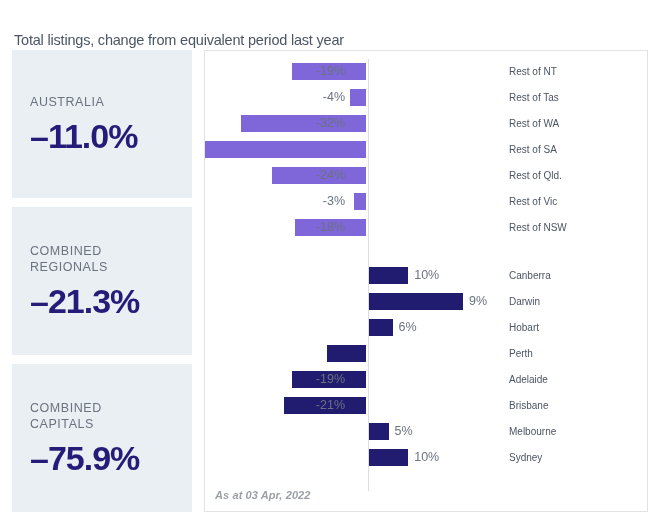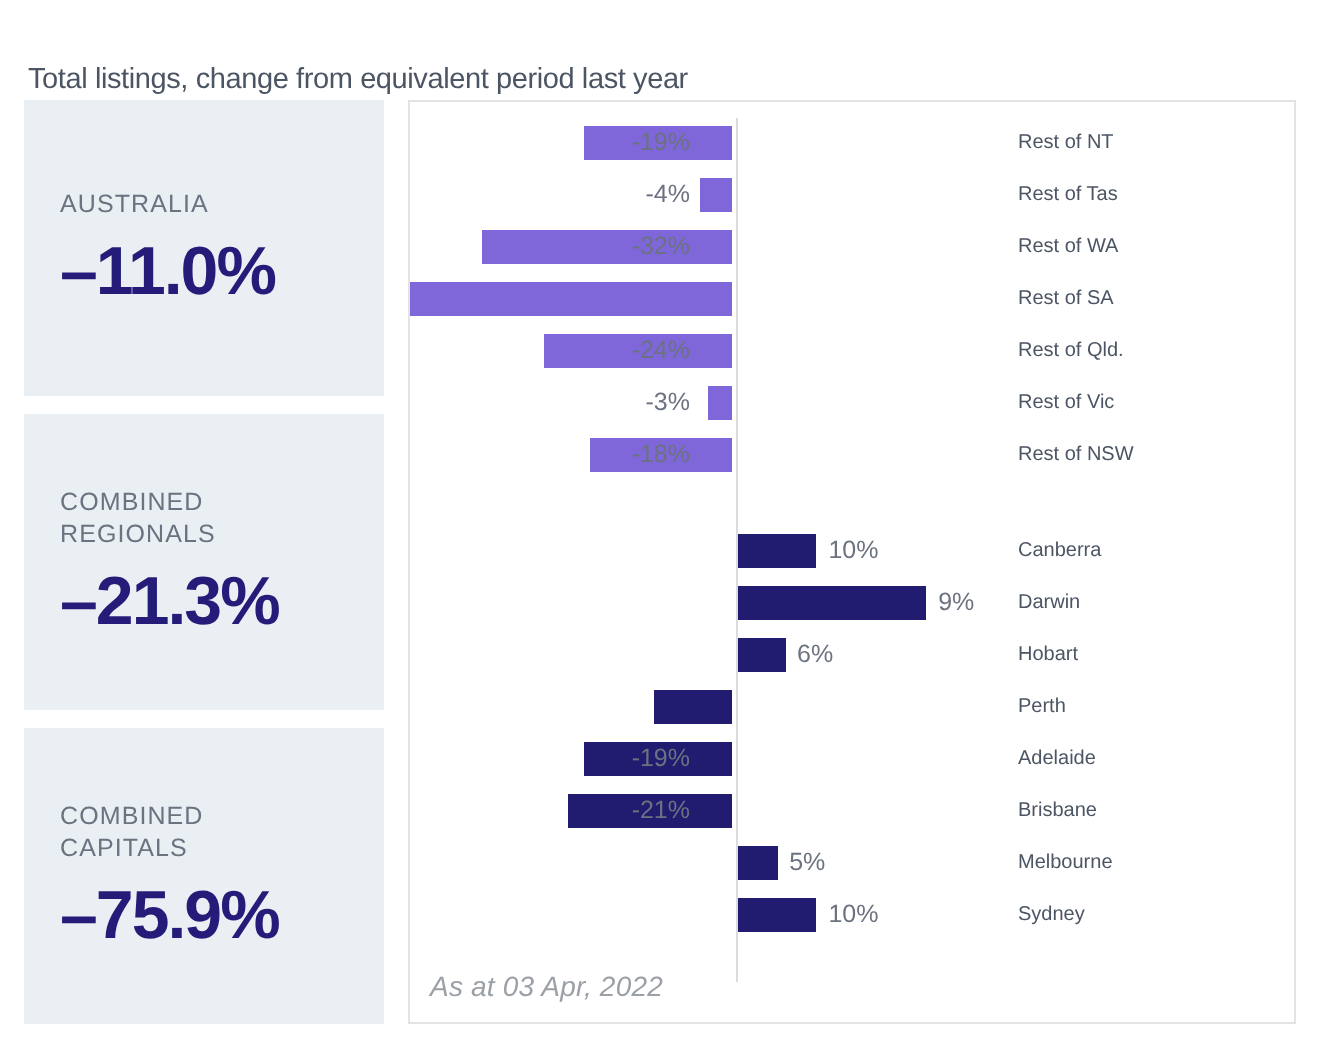--- a/index.html
+++ b/index.html
@@ -141,24 +141,25 @@
     line-height: 17px;
     font-size: 10px;
     color: #4b5563;
     white-space: nowrap;
   }
 
   #footnote {
     position: absolute;
     left: 10px;
     bottom: 10px;
-    font-size: 14px;
+    font-size: 11px;
     font-style: italic;
     color: #9aa0a6;
     letter-spacing: 0.1px;
+    font-weight: bold;
   }
 </style>
 </head>
 <body>
 
 <div id="chart-title">Total listings, change from equivalent period last year</div>
 
 <div id="summary-cards">
   <div class="summary-card">
     <div class="card-label">AUSTRALIA</div>

